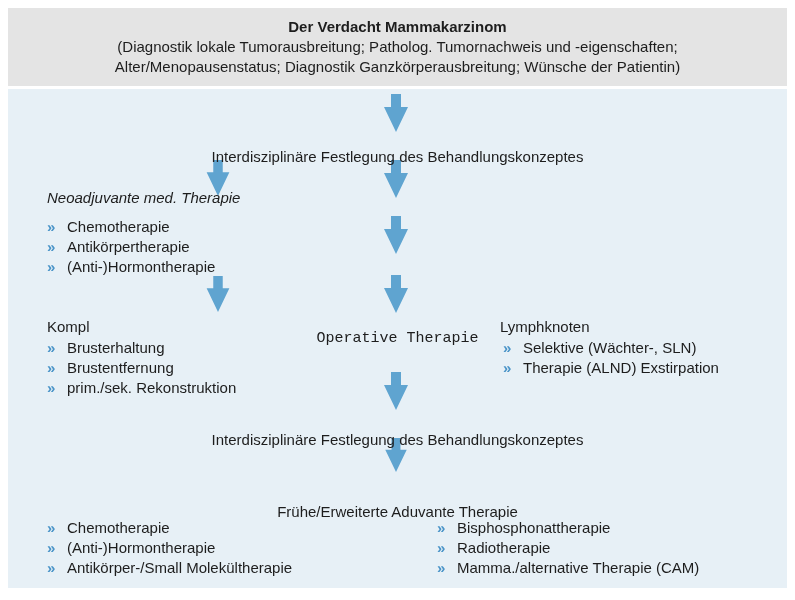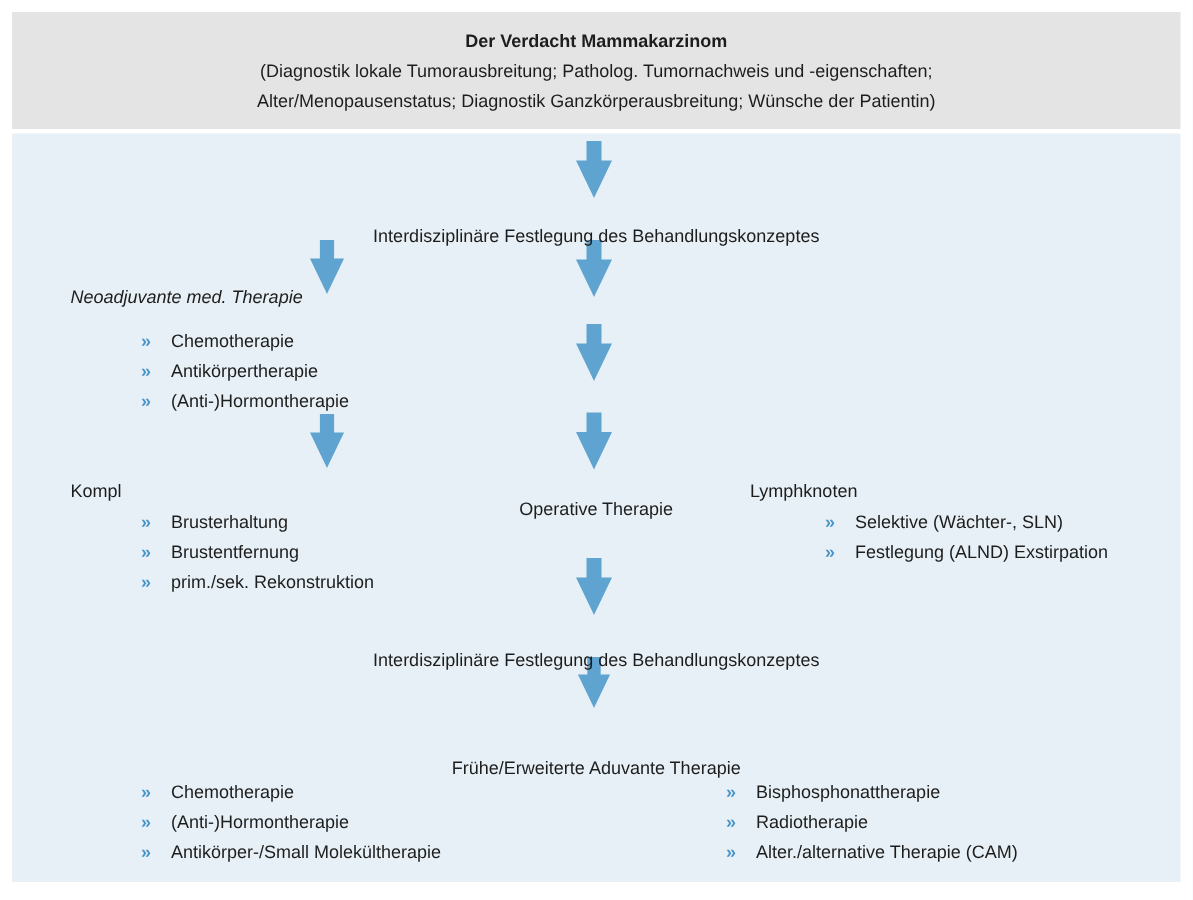--- a/index.html
+++ b/index.html
@@ -6,21 +6,21 @@
   html, body { background: #ffffff; }
   body {
     font-family: "Liberation Sans", sans-serif;
     color: var(--text, #1d1d1d);
   }
   .figure {
     position: relative;
     width: 795px;
     height: 600px;
     background: #ffffff;
-    font-size: 12px;
+    font-size: 15px;
     overflow: hidden;
   }
   .header-box {
     position: absolute;
     left: 8px; top: 8px;
     width: 779px; height: 78px;
     background: var(--header-bg, #e4e4e4);
     text-align: center;
     padding-top: 9px;
     line-height: 20px;
@@ -35,21 +35,21 @@
   .abs { position: absolute; white-space: nowrap; line-height: 18px; }
   .center-line {
     position: absolute;
     left: 8px; width: 779px;
     text-align: center;
     line-height: 18px;
     margin-top: 12px;
   }
   .arrow { position: absolute; display: block; }
   .arrow polygon { fill: var(--arrow, #5fa4d0); }
-  .li { position: absolute; white-space: nowrap; line-height: 18px; margin-left: 47px; }
+  .li { position: absolute; white-space: nowrap; line-height: 18px; }
   .chev {
     color: var(--chevron, #4a94c8);
     font-weight: bold;
     display: inline-block;
     width: 20px;
   }
 </style>
 </head>
 <body>
 
@@ -93,31 +93,31 @@
   <div class="abs" style="left:47px; top:189px;font-style:italic;">Neoadjuvante med. Therapie</div>
   <div class="li" style="left:47px; top:218px;"><span class="chev">»</span><span>Chemotherapie</span></div>
   <div class="li" style="left:47px; top:238px;"><span class="chev">»</span><span>Antikörpertherapie</span></div>
   <div class="li" style="left:47px; top:258px;"><span class="chev">»</span><span>(Anti-)Hormontherapie</span></div>
 
   <div class="abs" style="left:47px; top:318px;">Kompl</div>
   <div class="li" style="left:47px; top:339px;"><span class="chev">»</span><span>Brusterhaltung</span></div>
   <div class="li" style="left:47px; top:379px;"><span class="chev">»</span><span>prim./sek. Rekonstruktion</span></div>
   <div class="li" style="left:47px; top:359px;"><span class="chev">»</span><span>Brustentfernung</span></div>
 
-  <div class="center-line" style="top:318px;">Operative Therapie</div>
+  <div class="center-line" style="top:318px;font-family:Liberation Mono, monospace;">Operative Therapie</div>
 
   <div class="abs" style="left:500px; top:318px;">Lymphknoten</div>
   <div class="li" style="left:503px; top:339px;"><span class="chev">»</span><span>Selektive (Wächter-, SLN)</span></div>
-  <div class="li" style="left:503px; top:359px;"><span class="chev">»</span><span>Festlegung (ALND) Exstirpation</span></div>
+  <div class="li" style="left:503px; top:359px;"><span class="chev">»</span><span>Therapie (ALND) Exstirpation</span></div>
 
   <div class="center-line" style="top:419px;">Interdisziplinäre Festlegung des Behandlungskonzeptes</div>
 
   <div class="center-line" style="top:491px;">Frühe/Erweiterte Aduvante Therapie</div>
 
   <div class="li" style="left:47px; top:519px;"><span class="chev">»</span><span>Chemotherapie</span></div>
   <div class="li" style="left:47px; top:539px;"><span class="chev">»</span><span>(Anti-)Hormontherapie</span></div>
   <div class="li" style="left:47px; top:559px;"><span class="chev">»</span><span>Antikörper-/Small Molekültherapie</span></div>
 
   <div class="li" style="left:437px; top:519px;"><span class="chev">»</span><span>Bisphosphonattherapie</span></div>
   <div class="li" style="left:437px; top:539px;"><span class="chev">»</span><span>Radiotherapie</span></div>
-  <div class="li" style="left:437px; top:559px;"><span class="chev">»</span><span>Alter./alternative Therapie (CAM)</span></div>
+  <div class="li" style="left:437px; top:559px;"><span class="chev">»</span><span>Mamma./alternative Therapie (CAM)</span></div>
 
 </div>
 
 </body></html>

